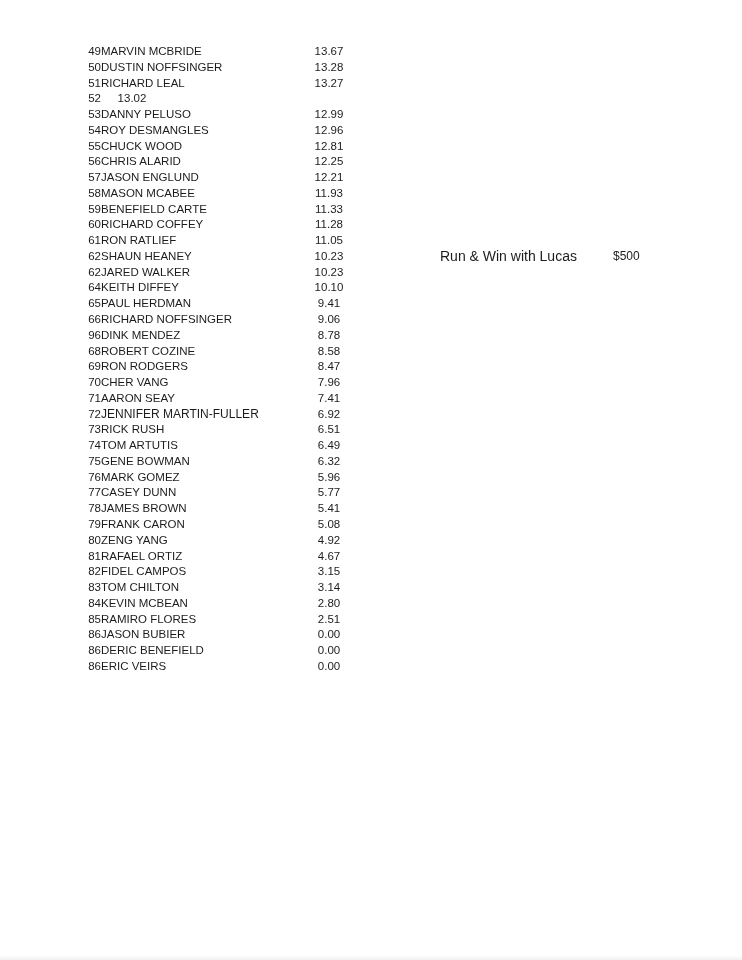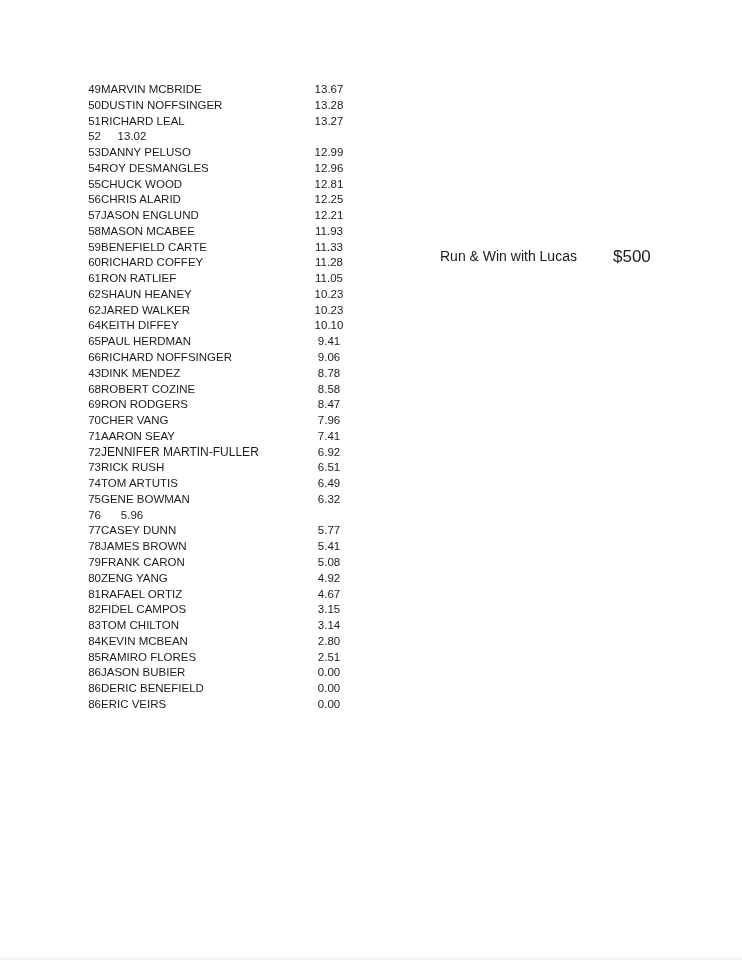--- a/index.html
+++ b/index.html
@@ -31,21 +31,20 @@
     align-items: baseline;
     height: 15.77px;
     line-height: 15.77px;
     font-size: 11.5px;
     white-space: nowrap;
   }
   .cell-rank {
     display: inline-block;
     width: 16px;
     text-align: right;
-    margin-top: 38px;
   }
   .cell-name {
     display: inline-block;
     width: 197px;
     box-sizing: content-box;
     text-align: left;
     overflow: hidden;
   }
   .cell-name.small {
     font-size: 12px;
@@ -64,21 +63,21 @@
     line-height: 15.77px;
     font-size: 14px;
     white-space: nowrap;
   }
   .note-amount {
     position: absolute;
     left: 613px;
     top: 249px;
     height: 15.77px;
     line-height: 15.77px;
-    font-size: 17px;
+    font-size: 12px;
     white-space: nowrap;
   }
   
   .page-bottom-edge {
     position: absolute;
     left: 0;
     bottom: 0;
     width: 742px;
     height: 5px;
     background: linear-gradient(to bottom, rgba(0,0,0,0), rgba(0,0,0,0.06));
@@ -191,21 +190,21 @@
     <span class="cell-value">9.41</span>
   </div>
 
   <div class="row">
     <span class="cell-rank">66</span>
     <span class="cell-name">RICHARD NOFFSINGER</span>
     <span class="cell-value">9.06</span>
   </div>
 
   <div class="row">
-    <span class="cell-rank">43</span>
+    <span class="cell-rank">96</span>
     <span class="cell-name">DINK MENDEZ</span>
     <span class="cell-value">8.78</span>
   </div>
 
   <div class="row">
     <span class="cell-rank">68</span>
     <span class="cell-name">ROBERT COZINE</span>
     <span class="cell-value">8.58</span>
   </div>
 
@@ -246,20 +245,21 @@
   </div>
 
   <div class="row">
     <span class="cell-rank">75</span>
     <span class="cell-name">GENE BOWMAN</span>
     <span class="cell-value">6.32</span>
   </div>
 
   <div class="row">
     <span class="cell-rank">76</span>
+    <span class="cell-name">MARK GOMEZ</span>
     <span class="cell-value">5.96</span>
   </div>
 
   <div class="row">
     <span class="cell-rank">77</span>
     <span class="cell-name">CASEY DUNN</span>
     <span class="cell-value">5.77</span>
   </div>
 
   <div class="row">

